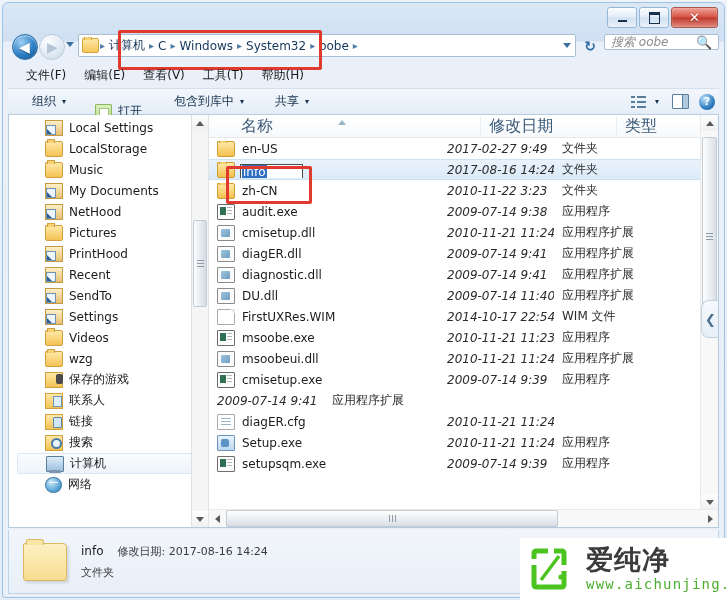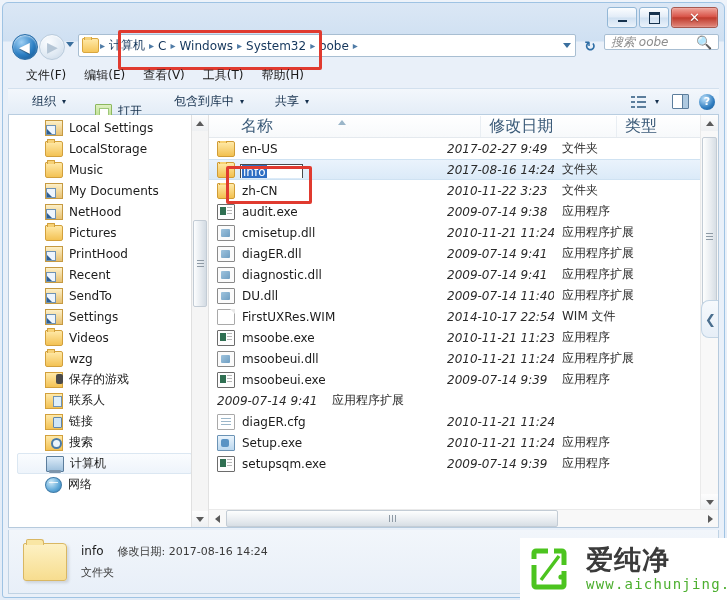--- a/index.html
+++ b/index.html
@@ -680,21 +680,21 @@
             <div class="fcell n">
               <span class="fic fic-dll"></span>
               <span>msoobeui.dll</span>
             </div>
             <div class="fcell d">2010-11-21 11:24</div>
             <div class="fcell t">应用程序扩展</div>
           </div>
           <div class="frow">
             <div class="fcell n">
               <span class="fic fic-exe"></span>
-              <span>msoobeui.exe</span>
+              <span>cmisetup.exe</span>
             </div>
             <div class="fcell d">2009-07-14 9:39</div>
             <div class="fcell t">应用程序</div>
           </div>
           <div class="frow">
             <div class="fcell d">2009-07-14 9:41</div>
             <div class="fcell t">应用程序扩展</div>
           </div>
           <div class="frow">
             <div class="fcell n">

